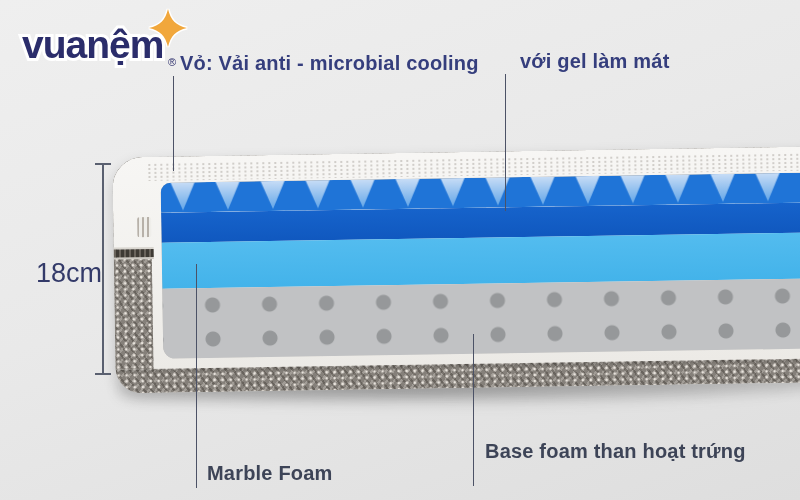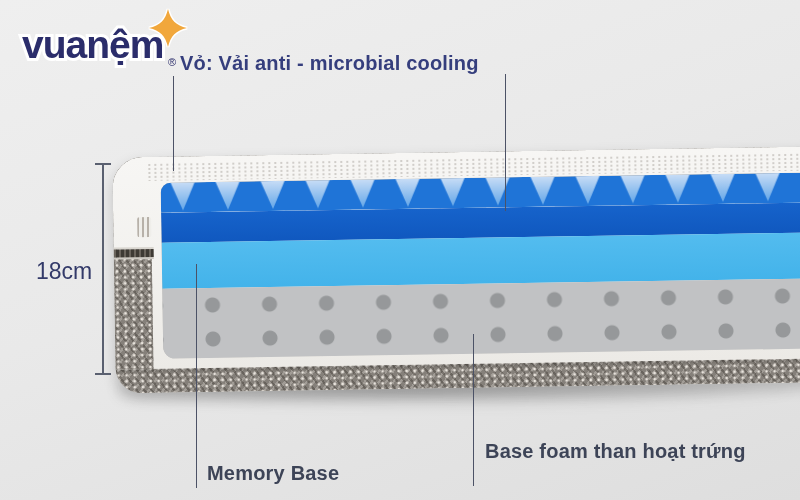--- a/index.html
+++ b/index.html
@@ -7,21 +7,21 @@
     width:800px;height:500px;overflow:hidden;position:relative;
     font-family:"Liberation Sans","DejaVu Sans",sans-serif;
     background:linear-gradient(160deg,#efefef 0%,#e9e9e9 45%,#dedede 100%);
   }
   
   .logo{position:absolute;left:18px;top:8px;width:200px;height:66px;}
   
   .ann{position:absolute;color:#353e7d;font-size:20px;font-weight:700;line-height:27px;letter-spacing:.2px;}
   .ann.dark{color:#3d4457;}
   .dim-label{position:absolute;left:36px;top:258px;width:56px;text-align:right;
-    color:#333a69;font-size:23px;font-weight:500;}
+    color:#333a69;font-size:27px;font-weight:500;}
   
   .vline{position:absolute;width:1px;background:#4c5266;z-index:30;}
   .dimline{position:absolute;left:102px;top:164px;width:2px;height:210px;background:#5a6070;z-index:30;}
   .dimcap{position:absolute;left:95px;width:16px;height:2px;background:#5a6070;z-index:30;}
   
   .floor-shadow{position:absolute;left:118px;top:372px;width:672px;height:34px;z-index:1;
     background:radial-gradient(ellipse at 45% 50%,rgba(40,40,40,.28) 0%,rgba(60,60,60,.12) 55%,transparent 75%);
     filter:blur(6px);}
   .mattress{position:absolute;left:114px;top:152px;width:706px;height:236px;z-index:10;
     transform:rotate(-0.9deg);transform-origin:50% 50%;
@@ -100,24 +100,25 @@
     <path d="M150,1 C152.5,12 158,17.5 169,20 C158,22.5 152.5,28 150,39 C147.5,28 142,22.5 131,20 C142,17.5 147.5,12 150,1 Z" fill="#f1a73c" stroke="#ffffff" stroke-width="3" paint-order="stroke"></path>
     <text x="4" y="50" font-size="39" font-weight="bold" letter-spacing="-1" fill="#2b2d6b" stroke="#ffffff" stroke-width="6" paint-order="stroke">vuanệm</text>
     <text x="150" y="58" font-size="11" fill="#2b2d6b">®</text>
   </svg>
 </div>
 
 <div class="ann" style="left:180px;top:50px;">Vỏ: Vải anti - microbial cooling</div>
 <div class="vline" style="left:173px;top:76px;height:95px;"></div>
 
 <div class="ann" style="left:520px;top:48px;">
+  <div>với gel làm mát</div>
 </div>
 <div class="vline" style="left:505px;top:74px;height:137px;"></div>
 
-<div class="ann dark" style="left:207px;top:460px;">Memory Base</div>
+<div class="ann dark" style="left:207px;top:460px;">Marble Foam</div>
 <div class="vline" style="left:196px;top:264px;height:224px;"></div>
 
 <div class="ann dark" style="left:485px;top:438px;">
   <div>Base foam than hoạt trứng</div>
 </div>
 <div class="vline" style="left:473px;top:334px;height:152px;"></div>
 
 <div class="dimline"></div>
 <div class="dimcap" style="top:163px;"></div>
 <div class="dimcap" style="top:373px;"></div>

